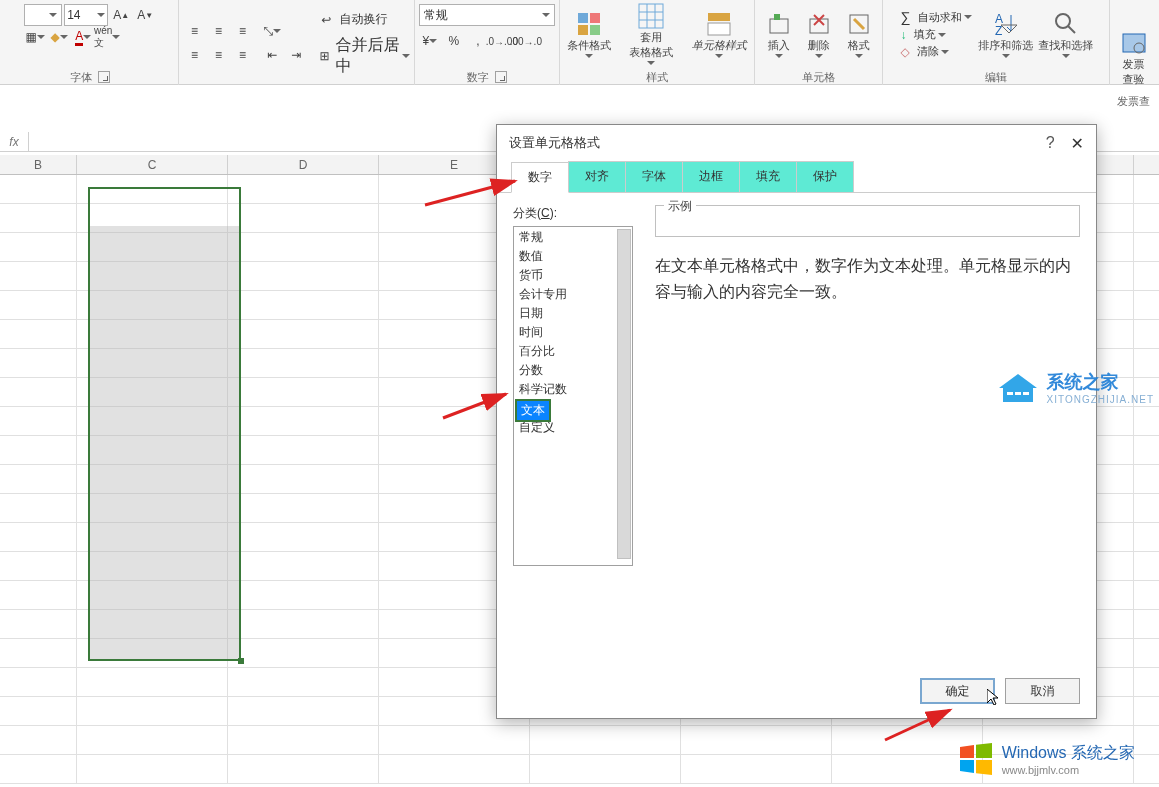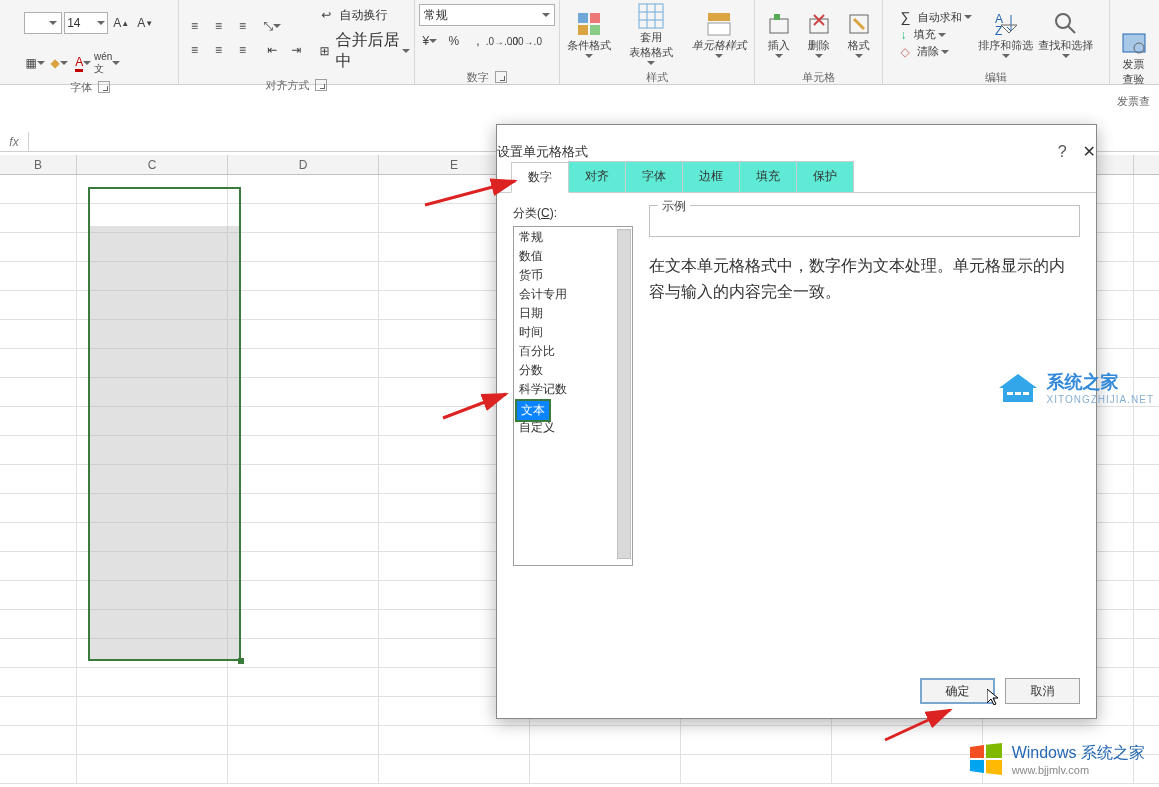--- a/index.html
+++ b/index.html
@@ -40,28 +40,28 @@
   .grid{ position:absolute; left:0; top:175px; right:0; bottom:0; }
   .grid-row{ height:29px; border-bottom:1px solid #e0e0e0; display:flex;}
   .cell{ border-right:1px solid #e0e0e0; height:100%; }
 
   .sel{ position:absolute; border:2px solid #3a7a3a; pointer-events:none; }
   .sel-fill{ position:absolute; background:rgba(180,180,180,0.4); }
   .sel-handle{ position:absolute; width:6px;height:6px;background:#3a7a3a;}
 
   
   .dlg{ position:absolute; left:496px; top:124px; width:601px; height:595px; background:#fff; border:1px solid #888; box-shadow:0 4px 16px rgba(0,0,0,0.3); }
-  .dlg-title{ height:36px; display:flex; align-items:flex-end; justify-content:space-between; padding:0 0; font-size:13px; }
+  .dlg-title{ height:36px; display:flex; align-items:center; justify-content:space-between; padding:0 12px; font-size:13px; }
   .dlg-title .ctrls{ display:flex; gap:16px; align-items:center;}
   .dlg-title .help{ font-size:16px; color:#555; }
   .dlg-title .x{ font-size:16px; color:#333; }
   .dlg-tabs{ display:flex; border-bottom:1px solid #ccc; padding-left:14px; gap:0;}
   .dlg-tab{ padding:6px 16px; border:1px solid #ccc; border-bottom:none; background:#5eead4; font-size:12px; margin-right:-1px;}
   .dlg-tab.active{ background:#fff; border-bottom:1px solid #fff; position:relative; top:1px;}
-  .dlg-body{ padding:12px 16px; display:flex; gap:16px; }
+  .dlg-body{ padding:12px 16px; display:flex; gap:22px; }
   .cat-label{ font-size:12px; margin-bottom:4px;}
   .cat-list{ width:120px; height:340px; border:1px solid #a0a0a0; background:#fff; overflow:auto; padding:1px;}
   .cat-item{ padding:1px 4px; font-size:12px; cursor:default;}
   .cat-item.sel{ background:#0a84ff; color:#fff;}
   .right-panel{ flex:1;}
   .fieldset{ border:1px solid #c0c0c0; padding:10px; position:relative; height:32px;}
   .fieldset legend{ position:absolute; top:-8px; left:8px; background:#fff; padding:0 4px; font-size:12px; color:#444;}
   .desc{ font-size:16px; color:#333; margin-top:16px; line-height:1.6;}
   .dlg-actions{ position:absolute; right:16px; bottom:14px; display:flex; gap:10px;}
   .dlg-btn{ width:75px; height:26px; border:1px solid #a0a0a0; background:#f3f3f3; font-size:12px; display:flex;align-items:center;justify-content:center;}
@@ -69,39 +69,39 @@
 
   
   .arrow{ position:absolute; pointer-events:none;}
 
   
   .wm1{ position:absolute; right:5px; top:370px; display:flex; align-items:center; gap:8px; opacity:0.9; }
   .wm1 .house{ width:42px;height:32px; position:relative;}
   .wm1 .house svg{ width:42px;height:32px;}
   .wm1 .t1{ font-size:18px; font-weight:bold; color:#1c7dd6;}
   .wm1 .t2{ font-size:10px; color:#7aa7d0; letter-spacing:1px;}
-  .wm2{ position:absolute; right:14px; bottom:10px; display:flex; align-items:center; gap:8px;}
+  .wm2{ position:absolute; right:24px; bottom:10px; display:flex; align-items:center; gap:8px;}
   .wm2 .winlogo{ width:36px; height:36px;}
   .wm2 .tt1{ font-size:16px; color:#2568b3;}
   .wm2 .tt2{ font-size:11px; color:#888;}
 
   .cursor{ position:absolute; width:16px; height:16px; pointer-events:none;} .cB{ width:77px;} .cC{ width:151px;} .cD{ width:151px;} .cE{ width:151px;} .cF{ width:151px;} .cG{ width:151px;} .cH{ width:151px;} .cI{ width:151px;}
 
   .u{ text-decoration: underline; text-decoration-color: currentColor; }
 
   .scrollbar-thumb{ position:absolute; right:1px; top:2px; width:14px; height:80px; background:#d9d9d9; border:1px solid #c0c0c0;}
 </style>
 </head>
 <body>
 
 <div class="ribbon">
   <div class="rb-content">
 
     <div class="grp" style="width:178px;">
-      <div class="grp-body" style="flex-direction:column;gap:18px;align-items:flex-start;padding:4px;margin-top:8px;">
+      <div class="grp-body" style="flex-direction:column;gap:0;align-items:flex-start;padding:4px;">
         <div class="row">
           <div class="combo" style="width:38px;justify-content:flex-end;">
               <span class="drop-caret"></span>
             </div>
           <div class="size-box">
               <span>14</span>
               <span class="drop-caret"></span>
             </div>
           <div class="btn16">A<sup style="font-size:8px;">▲</sup></div>
           <div class="btn16">A<sup style="font-size:8px;">▼</sup></div>
@@ -153,24 +153,20 @@
               <span class="btn16">↩</span>
               <span style="font-size:12px;">自动换行</span>
             </div>
           <div class="row">
               <span class="btn16">⊞</span>
               <span style="font-size:16px;">合并后居中</span>
               <span class="drop-caret"></span>
             </div>
         </div>
       </div>
-      <div class="grp-title-row">
-          <span class="grp-title">对齐方式</span>
-          <span class="dlg-launcher"></span>
-        </div>
     </div>
 
     <div class="grp" style="width:146px;">
       <div class="grp-body" style="flex-direction:column;gap:4px;padding:4px;align-items:stretch;">
         <div class="combo" style="width:136px;">
             <span>常规</span>
             <span class="drop-caret"></span>
           </div>
         <div class="row">
           <div class="btn16">¥<span class="drop-caret"></span></div>

